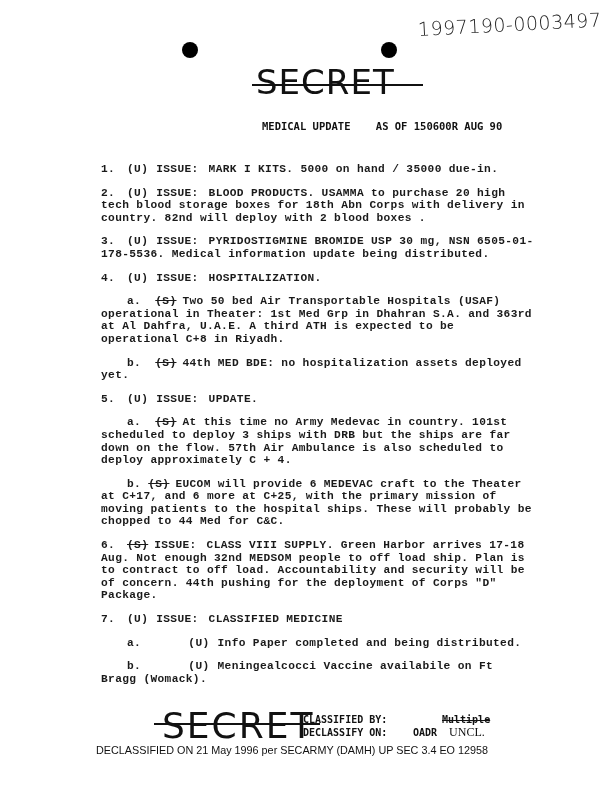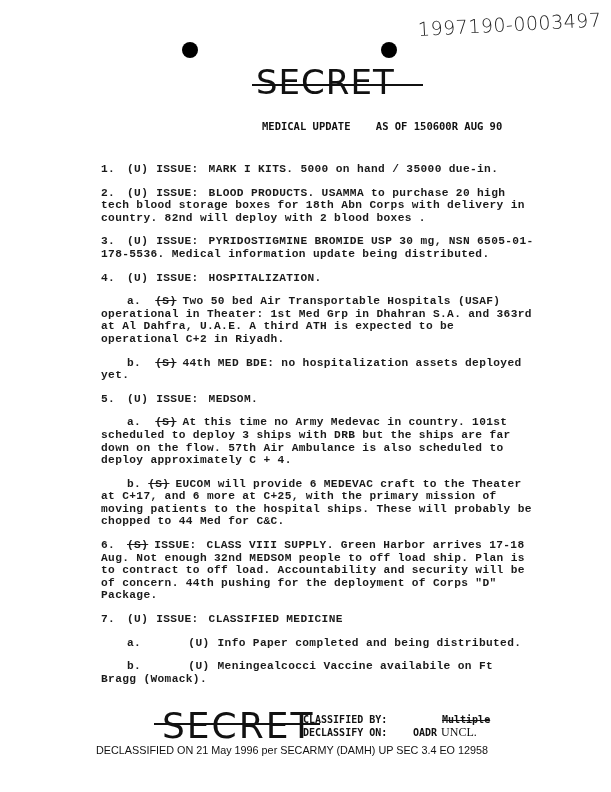--- a/index.html
+++ b/index.html
@@ -37,21 +37,21 @@
     font-family: "DejaVu Sans", sans-serif; font-size: 36px; letter-spacing: 2px; color: #111;
   }
   .footer-secret .strike { position: absolute; left: -8px; right: -6px; top: 18px; height: 2px; background: #111; }
   .classify-block {
     position: absolute; left: 303px; top: 713px;
     font-family: "DejaVu Sans Mono", monospace; font-size: 10px; font-weight: bold; line-height: 13px;
   }
   .classify-row { white-space: pre; }
   .classify-label { display: inline-block; width: 110px; }
   .strike-text { text-decoration: line-through; margin-left: 29px; }
-  .uncl { font-family: "Liberation Serif", serif; font-weight: normal; font-size: 12px; margin-left: 4px; }
+  .uncl { font-family: "Liberation Serif", serif; font-weight: normal; font-size: 12px; margin-left: 12px; }
   .declass-line {
     position: absolute; left: 96px; top: 744px;
     font-family: "Liberation Sans", sans-serif; font-size: 10.8px; color: #111; white-space: pre;
   }
 </style>
 </head>
 <body>
 
 <div class="page">
 
@@ -78,28 +78,28 @@
     </p>
 
     <p class="para">
       <span class="num">3.</span><span class="cls">(U)</span><span class="issue">ISSUE:</span><span>PYRIDOSTIGMINE BROMIDE USP 30 mg, NSN 6505-01-178-5536.  Medical information update being distributed.</span>
     </p>
 
     <p class="para">
       <span class="num">4.</span><span class="cls">(U)</span><span class="issue">ISSUE:</span><span>HOSPITALIZATION.</span>
     </p>
     <p class="para indent">
-      <span>a.</span>&nbsp;&nbsp;<span class="struck">(S)</span><span>Two 50 bed Air Transportable Hospitals (USAF) operational in Theater: 1st Med Grp in Dhahran S.A. and 363rd at Al Dahfra, U.A.E.  A third ATH is expected to be operational C+2 in Riyadh.</span>
+      <span>a.</span>&nbsp;&nbsp;<span class="struck">(S)</span><span>Two 50 bed Air Transportable Hospitals (USAF) operational in Theater: 1st Med Grp in Dhahran S.A. and 363rd at Al Dahfra, U.A.E.  A third ATH is expected to be operational C+8 in Riyadh.</span>
     </p>
     <p class="para indent">
       <span>b.</span>&nbsp;&nbsp;<span class="struck">(S)</span><span>44th MED BDE: no hospitalization assets deployed yet.</span>
     </p>
 
     <p class="para">
-      <span class="num">5.</span><span class="cls">(U)</span><span class="issue">ISSUE:</span><span>MEDSOM.</span>
+      <span class="num">5.</span><span class="cls">(U)</span><span class="issue">ISSUE:</span><span>UPDATE.</span>
     </p>
     <p class="para indent">
       <span>a.</span>&nbsp;&nbsp;<span class="struck">(S)</span><span>At this time no Army Medevac in country.  101st scheduled to deploy 3 ships with DRB but the ships are far down on the flow.  57th Air Ambulance is also scheduled to deploy approximately C + 4.</span>
     </p>
     <p class="para indent">
       <span>b.</span>&nbsp;<span class="struck">(S)</span><span>EUCOM will provide 6 MEDEVAC craft to the Theater at C+17, and 6 more at C+25, with the primary mission of moving patients to the hospital ships.  These will probably be chopped to 44 Med for C&amp;C.</span>
     </p>
 
     <p class="para">
       <span class="num">6.</span><span class="struck">(S)</span><span class="issue">ISSUE:</span><span>CLASS VIII SUPPLY.  Green Harbor arrives 17-18 Aug. Not enough 32nd MEDSOM people to off load ship. Plan is to contract to off load. Accountability and security will be of concern.  44th pushing for the deployment of Corps "D" Package.</span>

